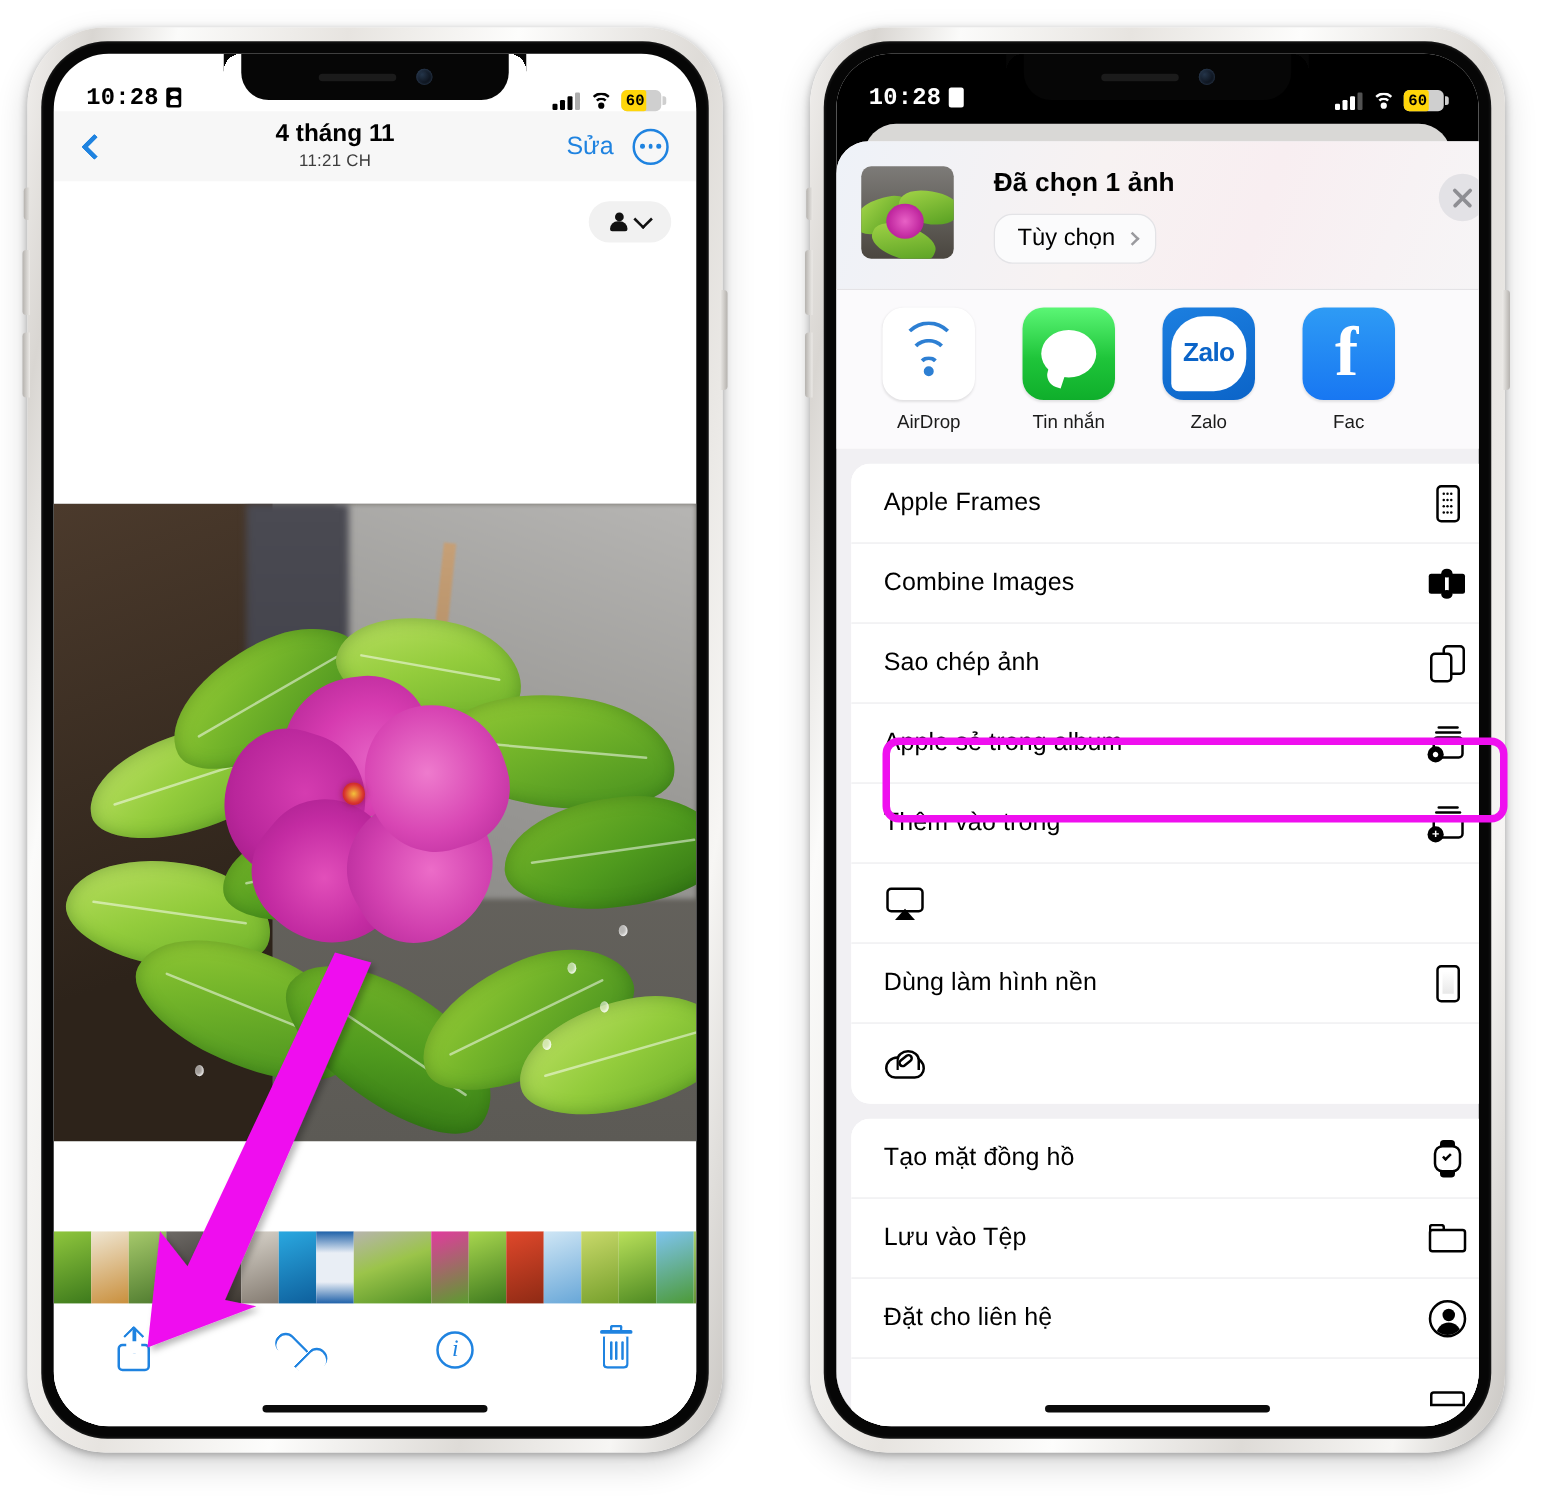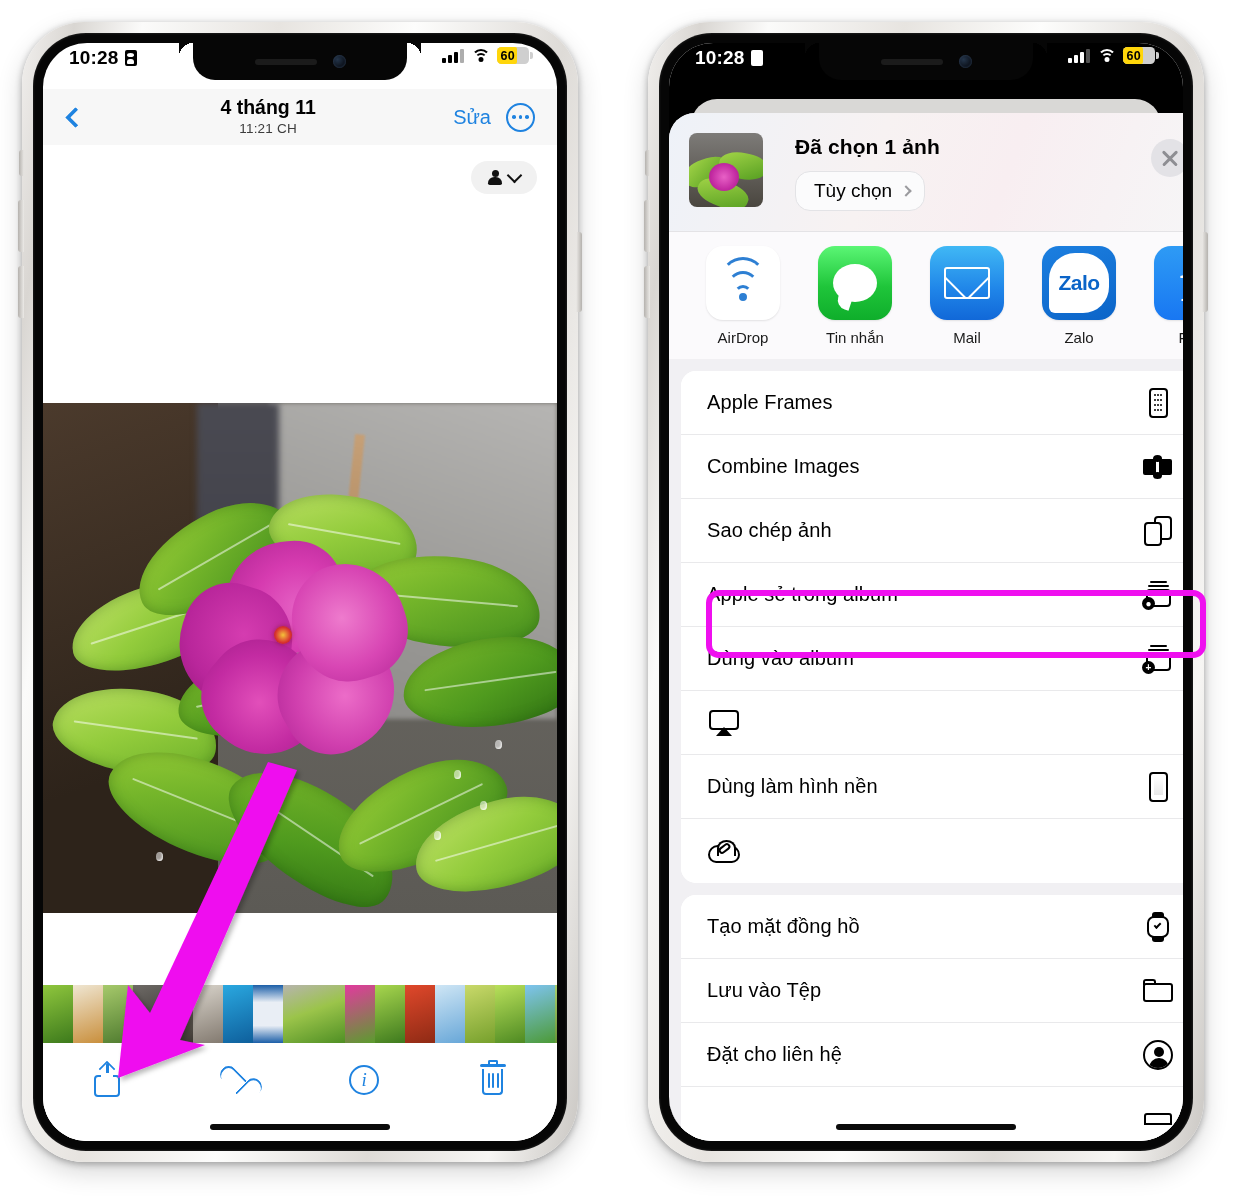--- a/index.html
+++ b/index.html
@@ -63,23 +63,23 @@
   .notch::after  { right: -14px;
     background: radial-gradient(circle at 0% 100%, transparent 14px, #060606 14px); }
   .speaker { width: 62px; height: 6px; background:#1b1b1b; border-radius: 4px; }
   .frontcam { width: 13px; height: 13px; border-radius:50%;
     background: radial-gradient(circle at 35% 35%, #24354a 0%, #101722 55%, #05080c 100%);
     box-shadow: inset 0 0 2px #3a4f6b; }
 
   
   .statusbar {
     position: absolute; top: 0; left: 0; right: 0; height: 46px;
-    display: flex; align-items: flex-start; justify-content: space-between;
+    display: flex; align-items: flex-end; justify-content: space-between;
     padding: 0 28px 0 26px; z-index: 35;
-    font-size: 19px; font-weight: bold; letter-spacing: .2px;
+    font-size: 19px; font-weight: bold; letter-spacing: .2px; font-family: Liberation Mono, monospace;
   }
   .statusbar.light { color: #000; }
   .statusbar.dark  { color: #fff; }
   .sb-left { display:flex; align-items:center; gap:6px; padding-top:4px;}
   .sb-right{ display:flex; align-items:center; gap:7px; padding-top:4px;}
   .lock-glyph { width:12px;height:16px;border-radius:2px;position:relative;
      background: currentColor; }
   .lock-glyph::after{content:"";position:absolute;left:2.5px;top:3px;width:7px;height:4px;
      border-radius:50%;background:#fff;}
   .lock-glyph::before{content:"";position:absolute;left:2.5px;top:8.5px;width:7px;height:5px;
@@ -597,26 +597,20 @@
               </div>
               <div class="app-label">AirDrop</div>
             </div>
             <div class="app">
               <div class="app-ico msg-ico">
                 <span class="bubble"></span>
               </div>
               <div class="app-label">Tin nhắn</div>
             </div>
             <div class="app">
-              <div class="app-ico mail-ico">
-                <span class="env"></span>
-              </div>
-              <div class="app-label">Mail</div>
-            </div>
-            <div class="app">
               <div class="app-ico zalo-ico">
                 <span class="sp">
                     <span class="zalo-txt">Zalo</span>
                   </span>
               </div>
               <div class="app-label">Zalo</div>
             </div>
             <div class="app">
               <div class="app-ico fb-ico"></div>
               <div class="app-label">Fac</div>
@@ -670,21 +664,21 @@
               <span class="micon">
                 <span class="g-album">
                     <span class="l1"></span>
                     <span class="l2"></span>
                     <span class="bx"></span>
                     <span class="bdg">●</span>
                   </span>
               </span>
             </div>
             <div class="mrow">
-              <span class="mlabel">Dùng vào album</span>
+              <span class="mlabel">Thêm vào trong</span>
               <span class="micon">
                 <span class="g-album">
                     <span class="l1"></span>
                     <span class="l2"></span>
                     <span class="bx"></span>
                     <span class="bdg">+</span>
                   </span>
               </span>
             </div>
             <div class="mrow">

